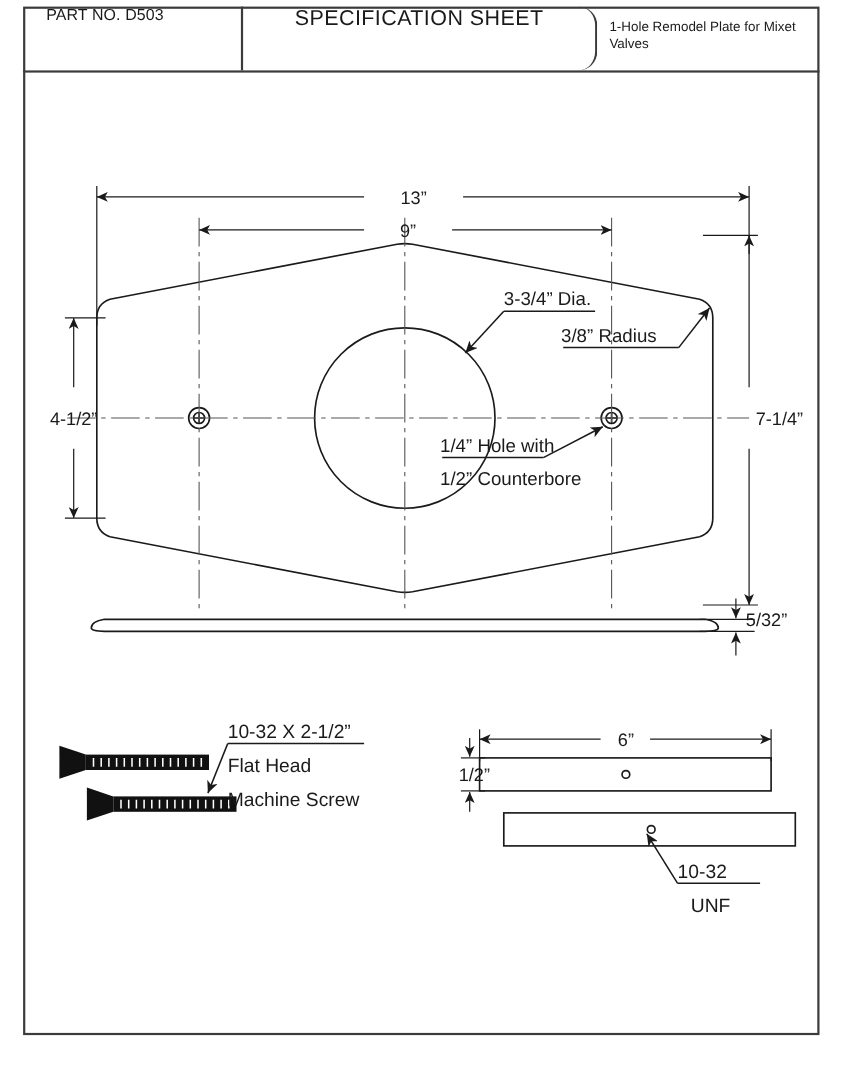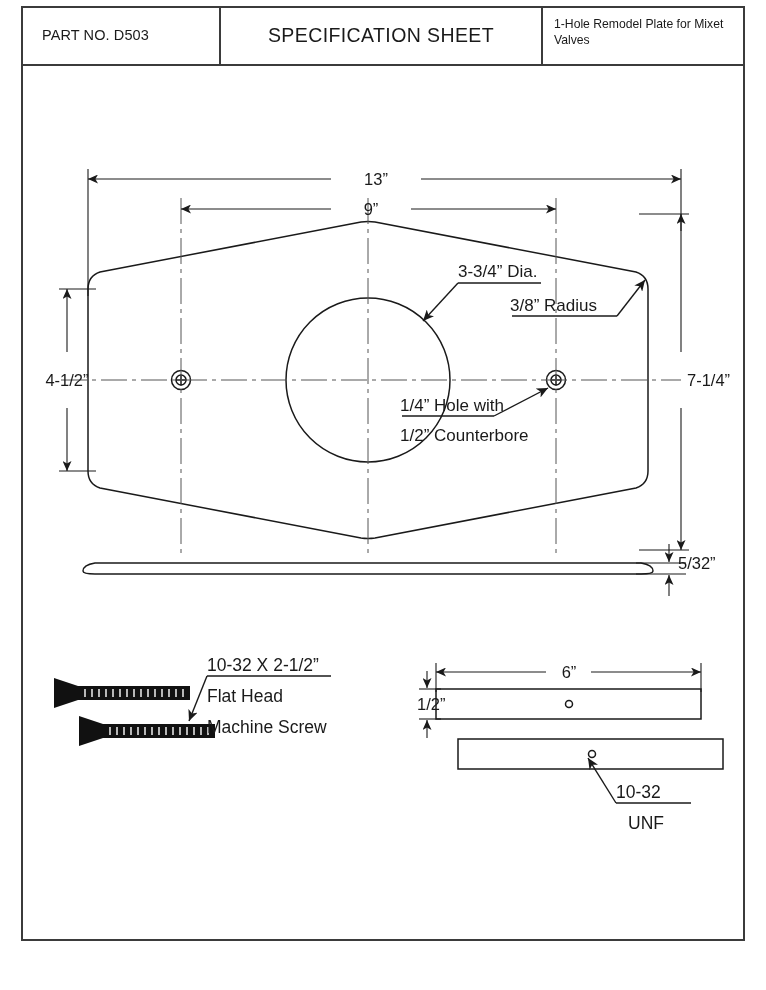--- a/index.html
+++ b/index.html
@@ -39,35 +39,35 @@
     width: 724px;
     height: 60px;
     box-sizing: border-box;
     border-bottom: 2px solid #3b3b3b;
     display: flex;
     align-items: stretch;
   }
   .hdr-cell {
     box-sizing: border-box;
     display: flex;
-    align-items: center;
   }
   #hdr-part {
     width: 200px;
     padding-left: 21px;
     border-right: 2px solid #3b3b3b;
     font-size: 14.5px;
     letter-spacing: 0.1px;
   }
   #hdr-title {
     flex: 1;
     justify-content: center;
     border-right: 2px solid #3b3b3b;
     font-size: 19.5px;
     letter-spacing: 0.4px;
+    border-radius: 17px;
   }
   #hdr-desc {
     width: 202px;
     padding: 13px 10px 0 11px;
     align-items: flex-start;
     padding-top: 11px;
     font-size: 12.2px;
     line-height: 1.28;
   }
 

